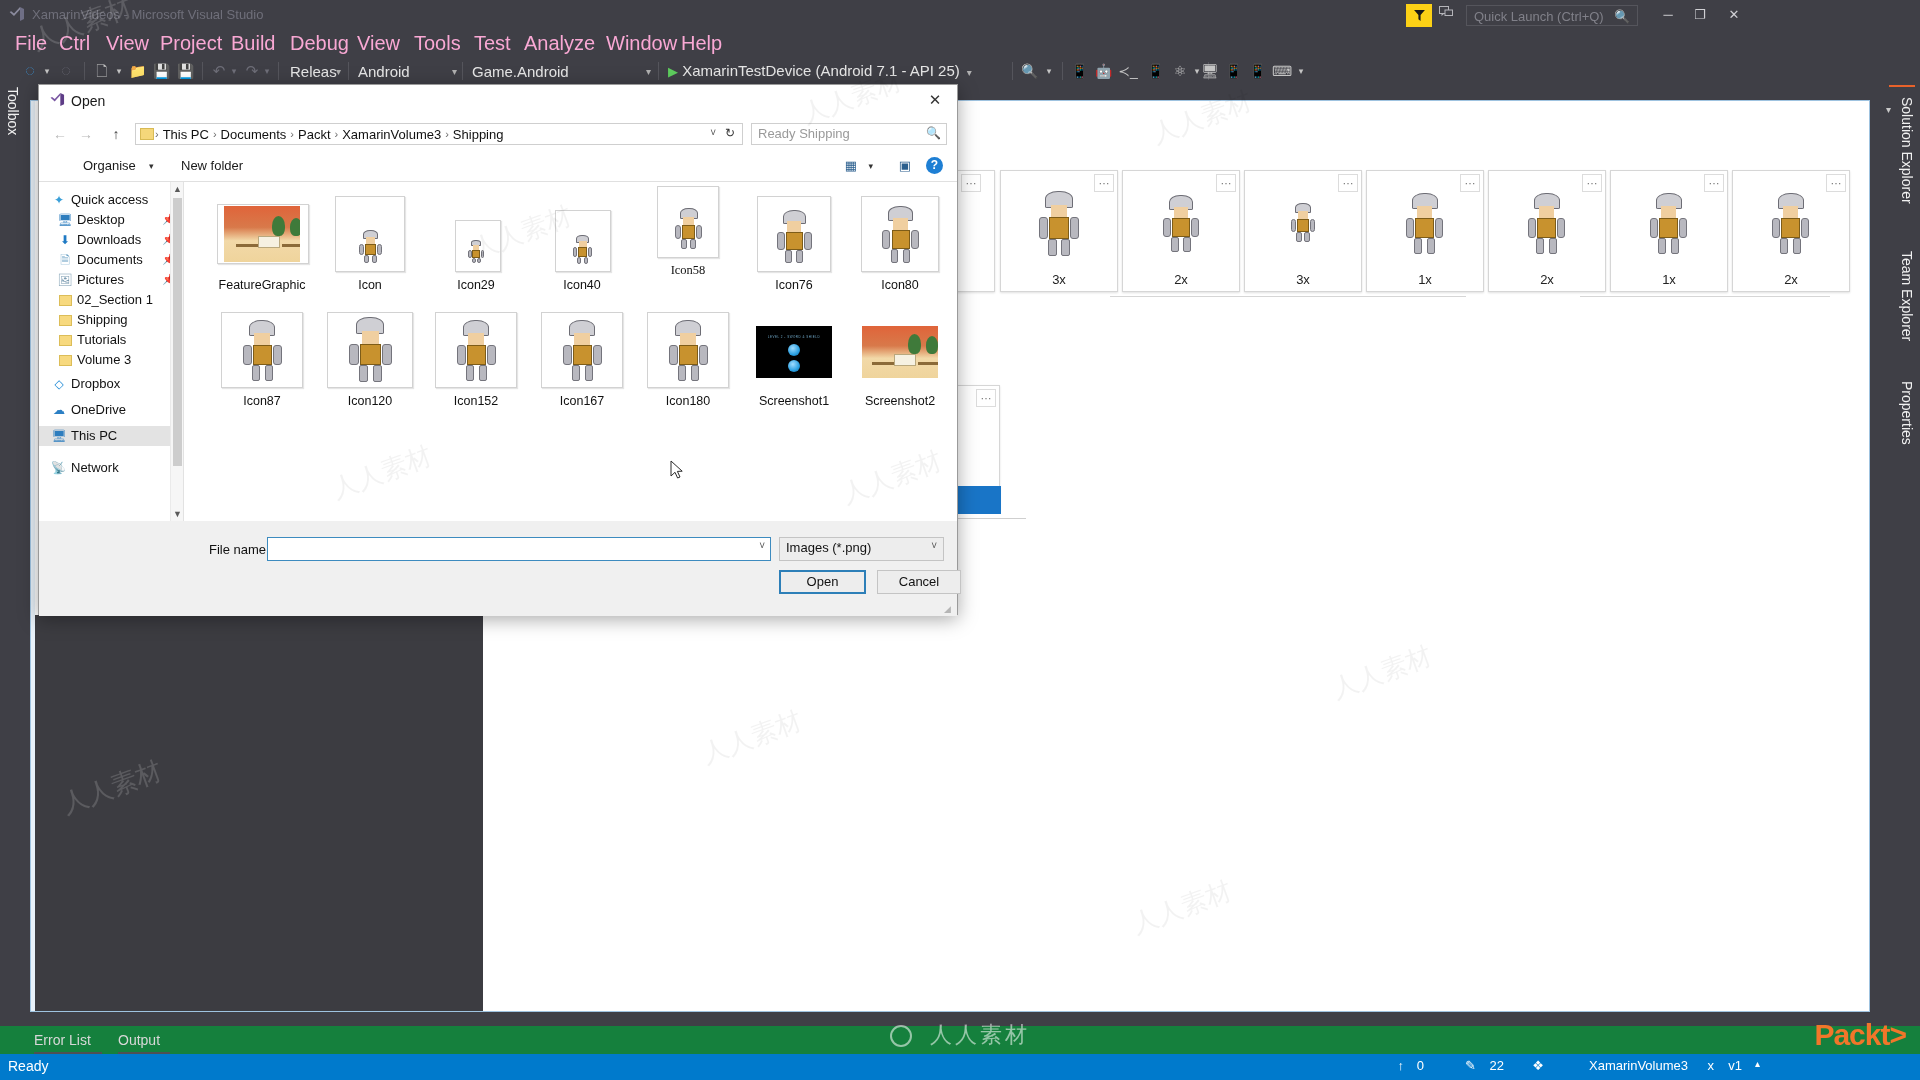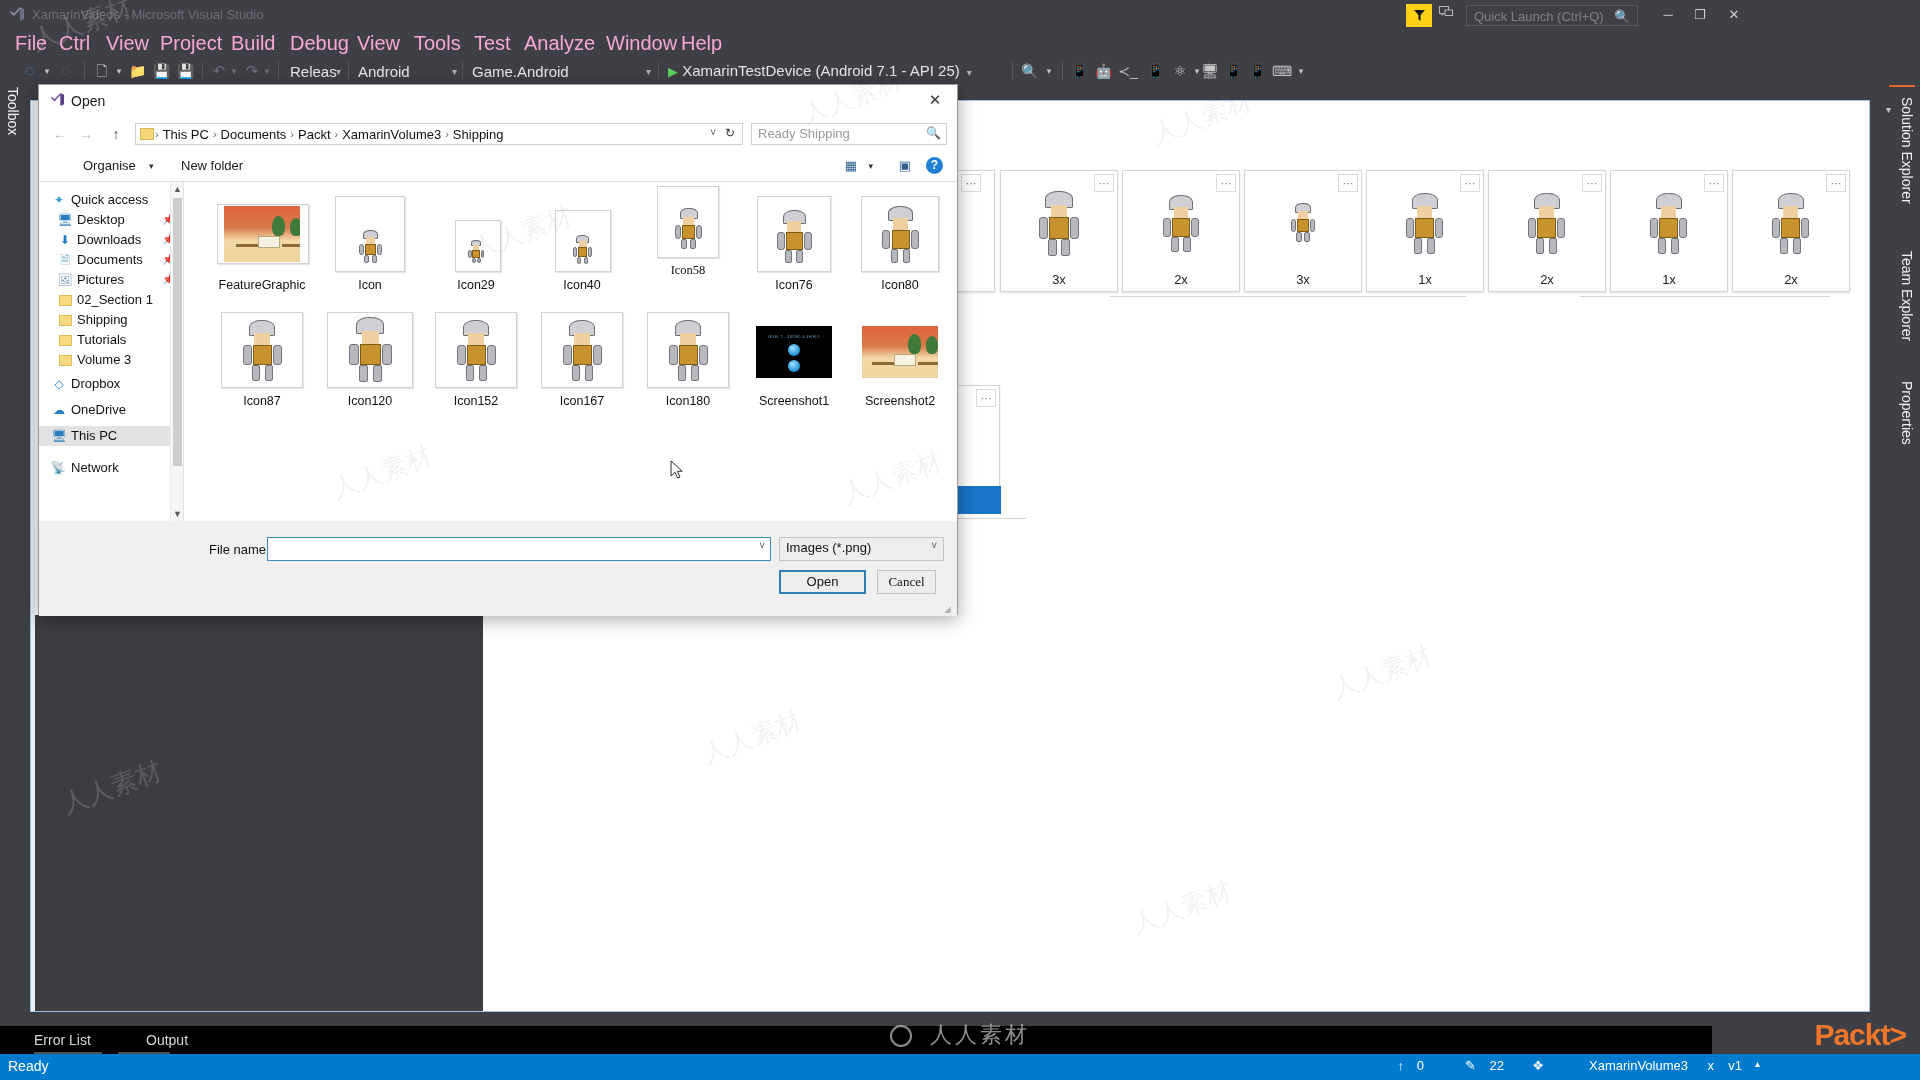--- a/index.html
+++ b/index.html
@@ -271,22 +271,22 @@
   }
 
   
   .vs-status {
     position: absolute; left: 0; bottom: 0; width: 1920px; height: 26px;
     background: #007acc;
   }
   .status-ready { position: absolute; left: 8px; top: 4px; font-size: 14px; color: #fff; }
   .st-right { position: absolute; top: 4px; font-size: 13px; color: #fff; white-space: nowrap; }
   .tool-tabs {
-    position: absolute; left: 0; bottom: 26px; width: 1712px; height: 28px;
-    background: #000000;
+    position: absolute; left: 0; bottom: 26px; width: 1920px; height: 28px;
+    background: #15803d;
   }
   .tool-tab {
     position: absolute; top: 4px; font-size: 14px; color: #d8d8d8;
     line-height: 20px; white-space: nowrap;
   }
 
   
   .wm {
     position: absolute; color: rgba(255,255,255,.16); font-size: 26px;
     font-family: "DejaVu Sans", sans-serif; transform: rotate(-20deg);
@@ -891,28 +891,28 @@
       <div class="fn-label" style="left:170px;top:21px;">File name:</div>
       <div class="fn-input" style="left:228px;top:16px;width:504px;height:24px;">
         <span style="position:absolute;left:6px;top:3px;font-size:13px;color:#111;"></span>
         <span class="cc">˅</span>
       </div>
       <div class="ftype" style="left:740px;top:16px;width:165px;height:24px;">
         <span class="lbl">Images (*.png)</span>
         <span class="cc">˅</span>
       </div>
       <div class="btn primary" style="left:740px;top:49px;width:87px;height:24px;line-height:20px;">Open</div>
-      <div class="btn" style="left:838px;top:49px;width:59px;height:24px;line-height:22px;font-family:Liberation Serif, serif;">Cancel</div>
+      <div class="btn" style="left:838px;top:49px;width:84px;height:24px;line-height:22px;">Cancel</div>
       <div class="resize-grip">◢</div>
     </div>
   </div>
 
   <div class="tool-tabs">
     <div class="tool-tab" style="left:34px;">Error List</div>
-    <div class="tool-tab" style="left:118px;margin-left:28px;">Output</div>
+    <div class="tool-tab" style="left:118px;">Output</div>
     <div style="position:absolute;left:34px;top:26px;width:68px;height:2px;background:#4f5052;"></div>
     <div style="position:absolute;left:118px;top:26px;width:52px;height:2px;background:#4f5052;"></div>
   </div>
 
   <div class="vs-status">
     <span class="status-ready">Ready</span>
     <span class="st-right" style="right:516px;">↑</span>
     <span class="st-right" style="right:496px;">0</span>
     <span class="st-right" style="right:444px;">✎</span>
     <span class="st-right" style="right:416px;">22</span>

